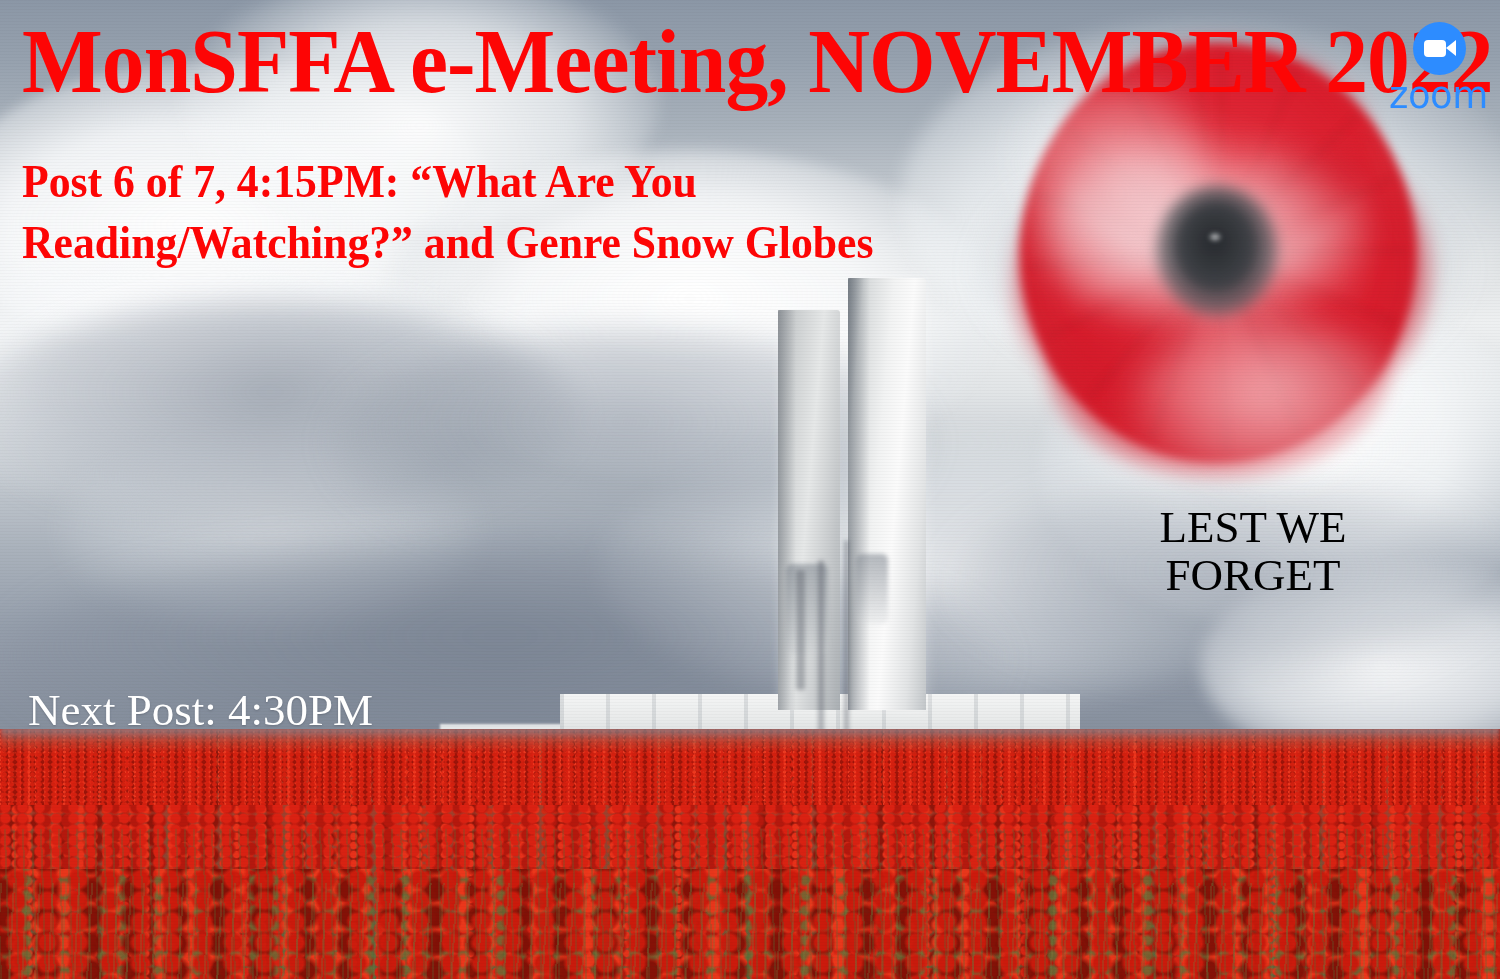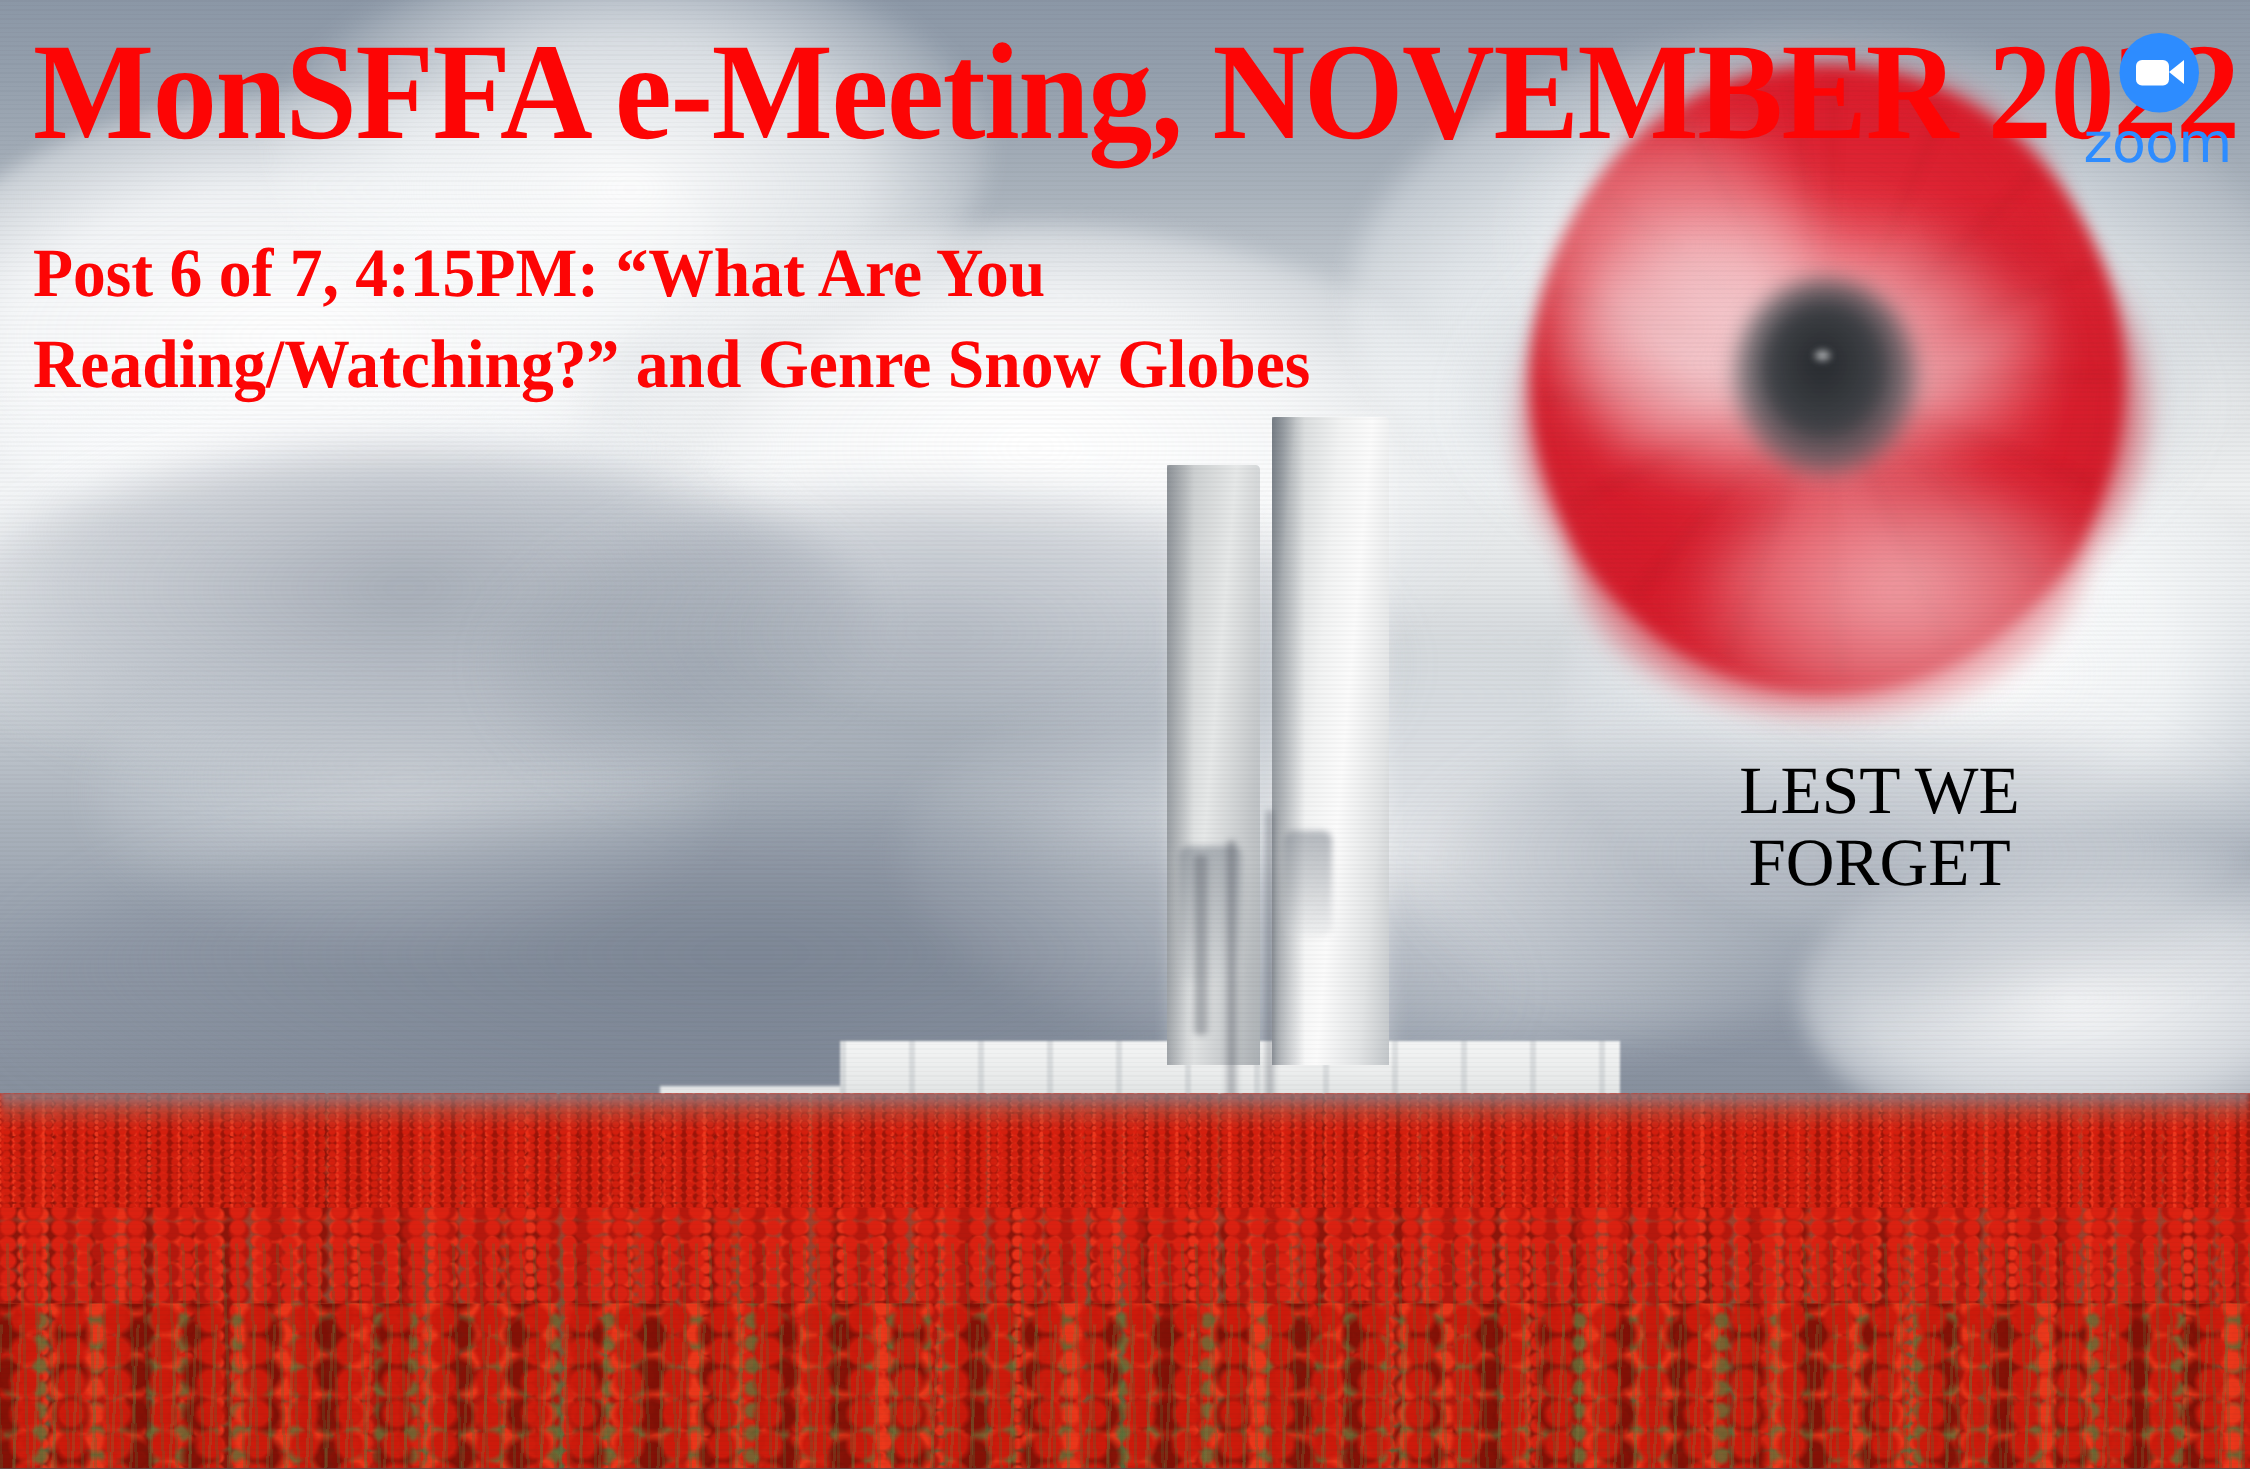--- a/index.html
+++ b/index.html
@@ -472,20 +472,21 @@
 
   <div class="title">MonSFFA e-Meeting, NOVEMBER 2022</div>
 
   <div class="subtitle">Post 6 of 7, 4:15PM: “What Are You Reading/Watching?” and Genre Snow Globes</div>
 
   <div class="lest">
     <div>LEST WE</div>
     <div>FORGET</div>
   </div>
 
+  <div class="nextpost">Next Post: 4:30PM</div>
 
   <div class="zoom-logo">
     <div class="zoom-badge">
       <div class="zoom-cam-body"></div>
       <div class="zoom-cam-lens"></div>
     </div>
     <div class="zoom-word">zoom</div>
   </div>
 
 </div>

